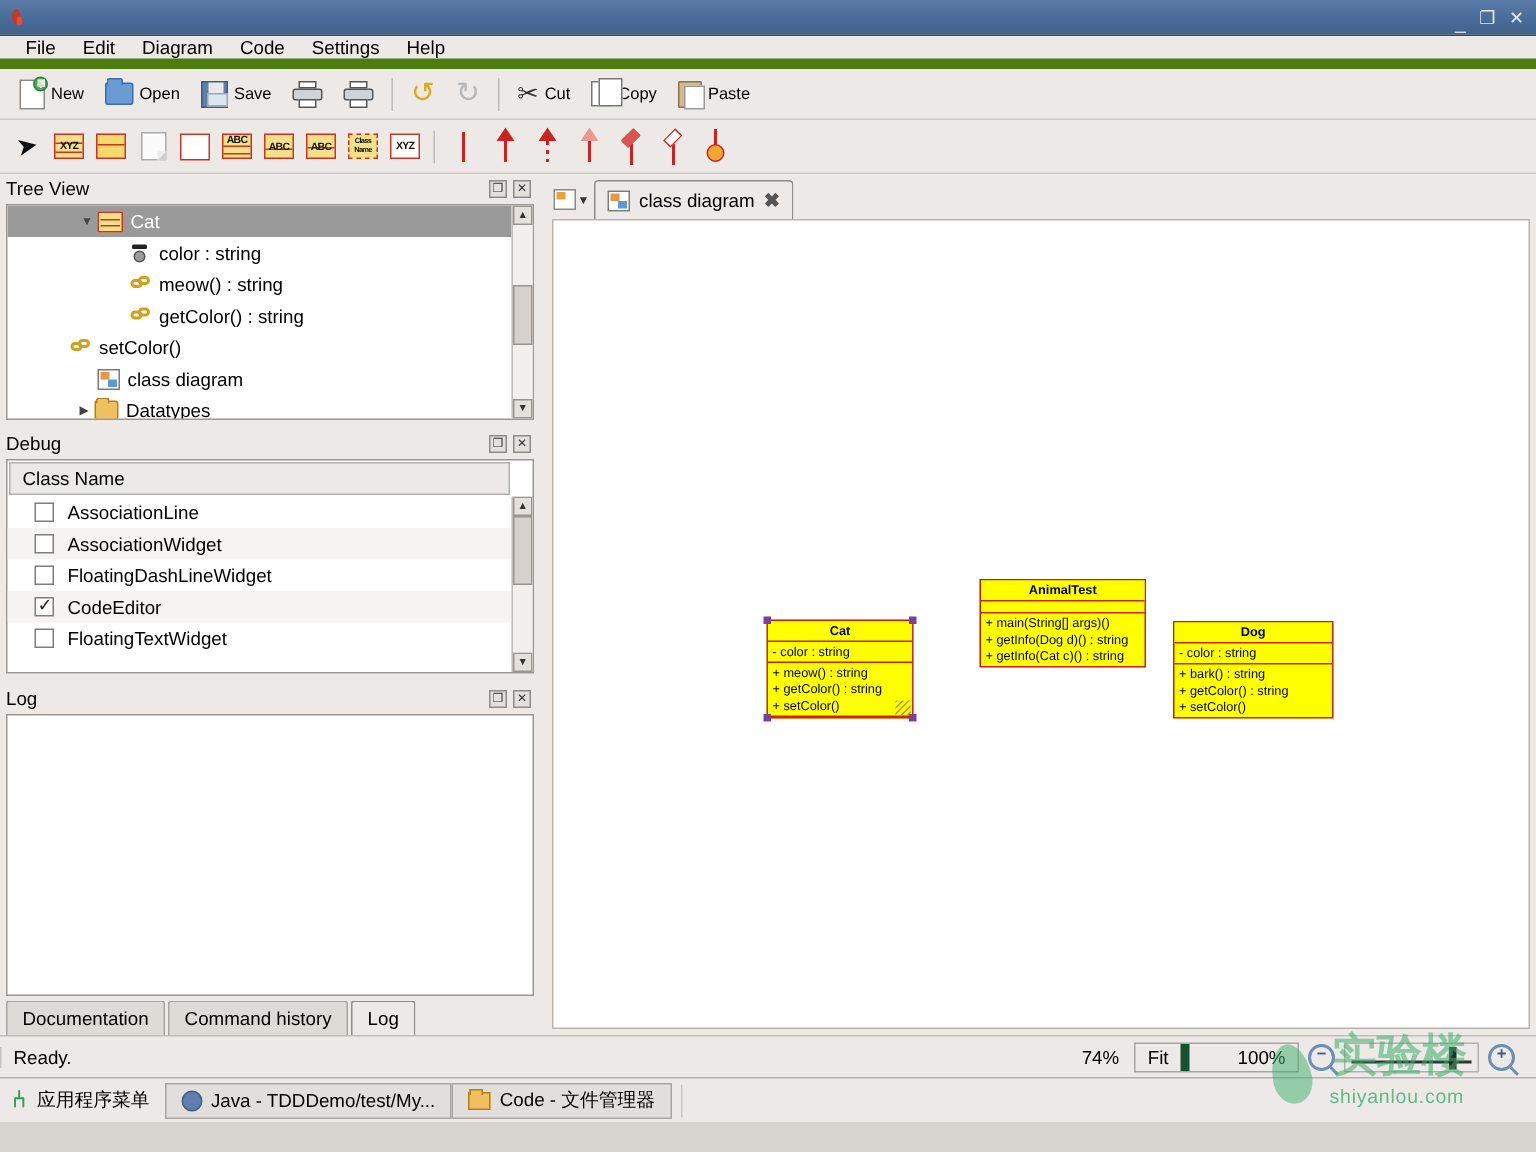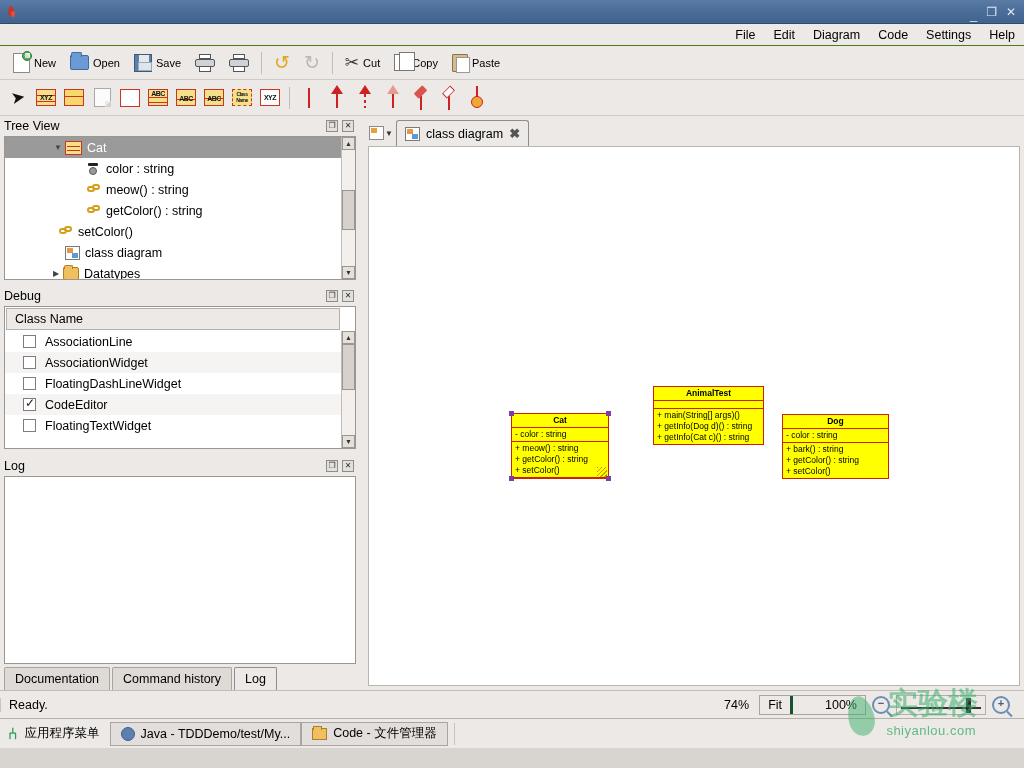--- a/index.html
+++ b/index.html
@@ -31,21 +31,21 @@
     color:#fff;font-size:14px;font-weight:bold;
     text-shadow:0 1px 1px rgba(0,0,0,.4);
     pointer-events:none;
   }
   .win-btns{ margin-left:auto;display:flex;align-items:center;gap:9px;padding-right:8px;z-index:2;}
   .win-btn{ color:#dfe8f2;font-size:12px;line-height:12px;cursor:default;}
   .win-btn.min{ font-size:13px; position:relative; top:3px;}
   
   .menubar{
     height:22px;background:#ece9e6;display:flex;align-items:center;
-    padding-left:8px;border-bottom:1px solid #4d7c0f;justify-content:flex-end;
+    padding-left:8px;border-bottom:7px solid #4d7c0f;
   }
   .menu-item{ padding:2px 9px;font-size:12.5px;cursor:default;}
   
   .toolbar{
     background:#ece9e6;display:flex;align-items:center;
     border-bottom:1px solid #cfcac5;
   }
   .tb-main{ height:34px;padding-left:6px;}
   .tb-btn{
     display:flex;align-items:center;gap:4px;padding:2px 6px;height:28px;
@@ -208,21 +208,21 @@
   
   .statusbar{
     height:28px;background:#ece9e6;border-top:1px solid #c3bdb7;
     display:flex;align-items:center;position:relative;
   }
   .status-text{ padding-left:8px;font-size:12.5px;border-left:1px solid #c9c4bf;}
   .zoom-area{ margin-left:auto;display:flex;align-items:center;gap:0;padding-right:8px;}
   .zoom-pct{ font-size:12.5px;padding:0 10px;}
   .zbox{ display:flex;border:1px solid #a9a4a0;background:#ece9e6;height:20px;align-items:center;}
   .zbtn{ padding:0 8px;font-size:12.5px;cursor:default;line-height:18px;}
-  .zbtn + .zbtn{ border-left:3px solid #14532d;padding-left:32px;}
+  .zbtn + .zbtn{ border-left:6px solid #14532d;padding-left:32px;}
   .zmagn{ width:18px;height:18px;border-radius:50%;border:2px solid #6b8fb5;position:relative;
     margin:0 6px;cursor:default;flex:none;}
   .zmagn:after{content:"";position:absolute;right:-5px;bottom:-3px;width:7px;height:2px;
     background:#6b8fb5;transform:rotate(45deg);}
   .zmagn span{position:absolute;left:0;right:0;top:-1px;text-align:center;font-size:11px;color:#3d6186;font-weight:bold;}
   .zslider{ width:90px;height:20px;position:relative;border:1px solid #b5b0aa;background:transparent;}
   .zslider .trk{ position:absolute;left:4px;right:4px;top:11px;height:2px;background:#333;}
   .zslider .hnd{ position:absolute;right:14px;top:2px;width:5px;height:15px;background:#2b2b2b;}
   
   .watermark{ position:absolute;right:46px;bottom:-6px;pointer-events:none;
@@ -454,21 +454,21 @@
             </span>
           <span>meow() : string</span>
         </div>
         <div class="tree-row" style="padding-left:78px">
           <span class="tv-op">
               <i class="r1"></i>
               <i class="r2"></i>
             </span>
           <span>getColor() : string</span>
         </div>
-        <div class="tree-row" style="padding-left:50px">
+        <div class="tree-row" style="padding-left:38px">
           <span class="tv-op">
               <i class="r1"></i>
               <i class="r2"></i>
             </span>
           <span>setColor()</span>
         </div>
         <div class="tree-row" style="padding-left:60px">
           <span class="tv-diag"></span>
           <span>class diagram</span>
         </div>

